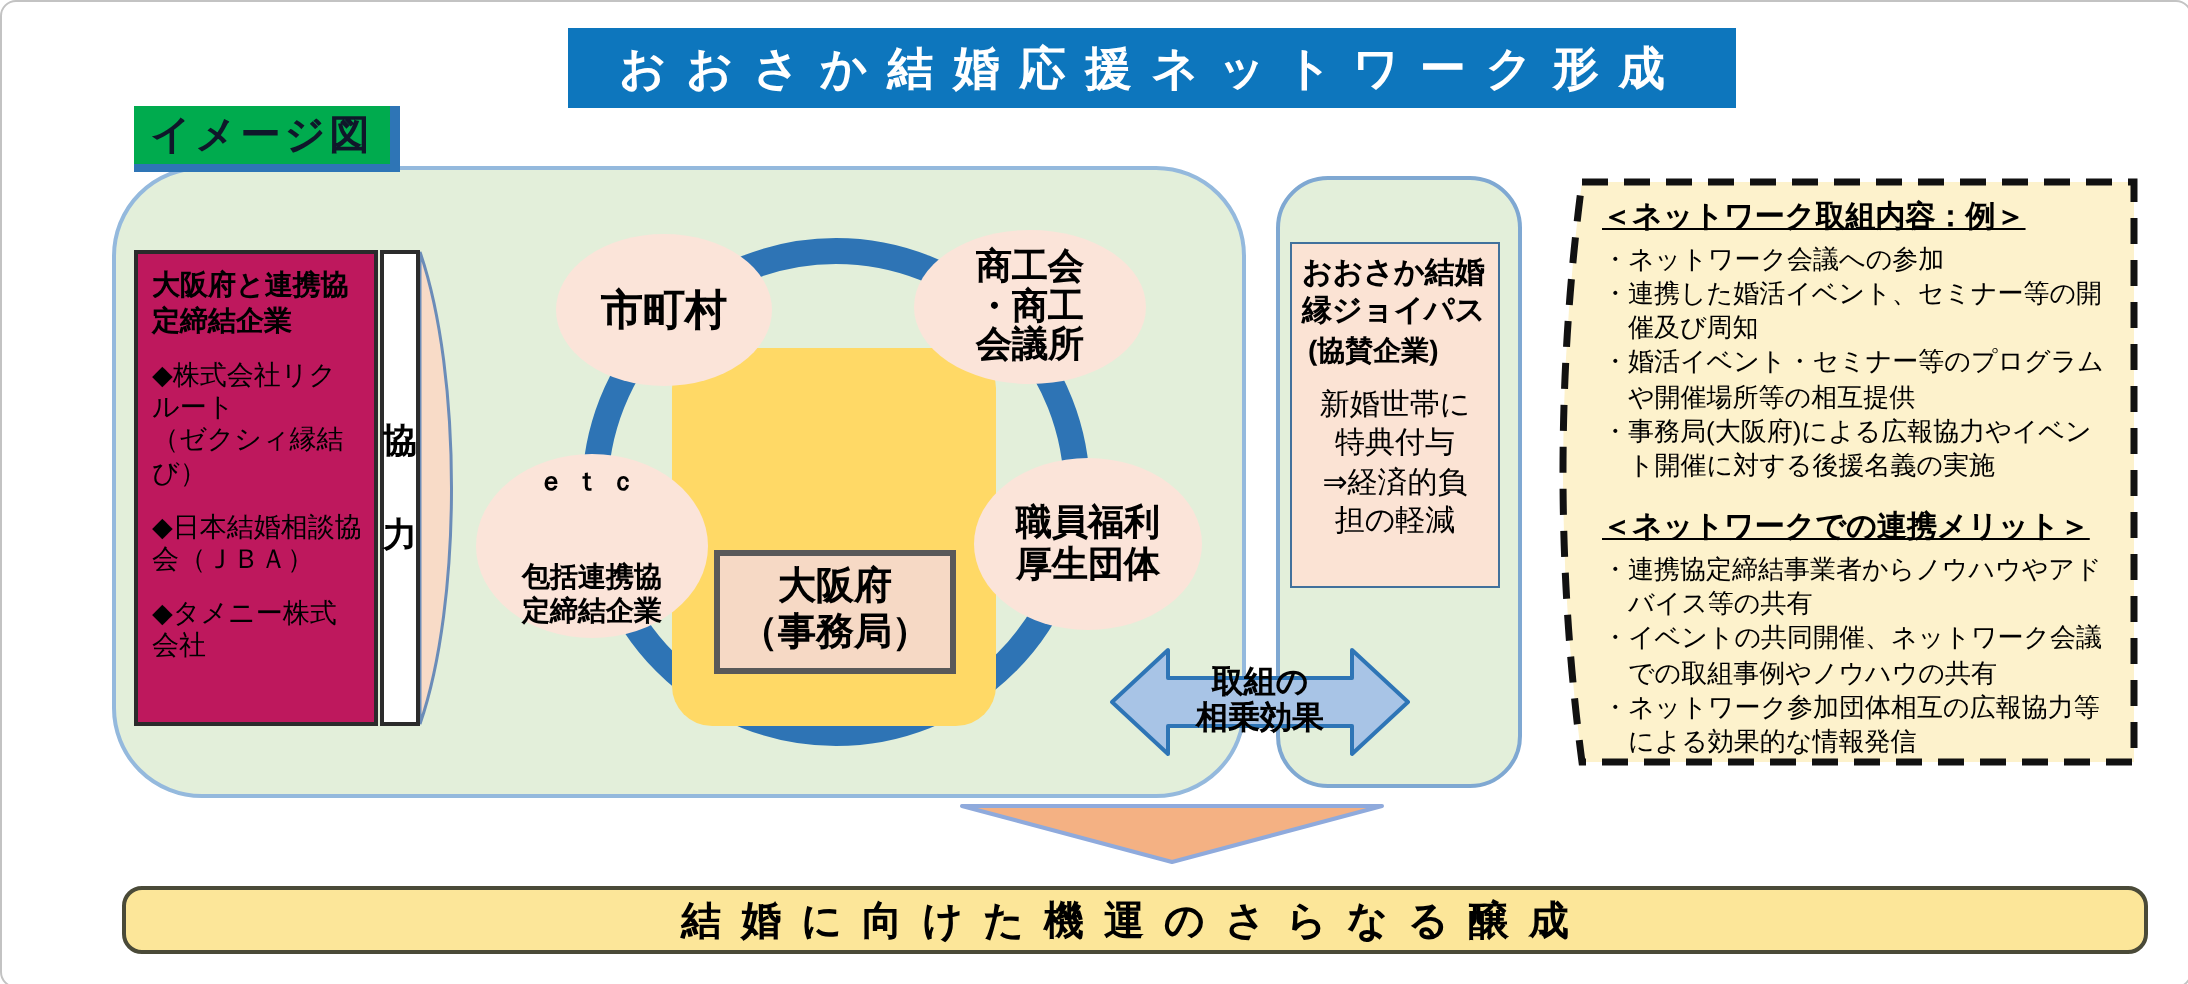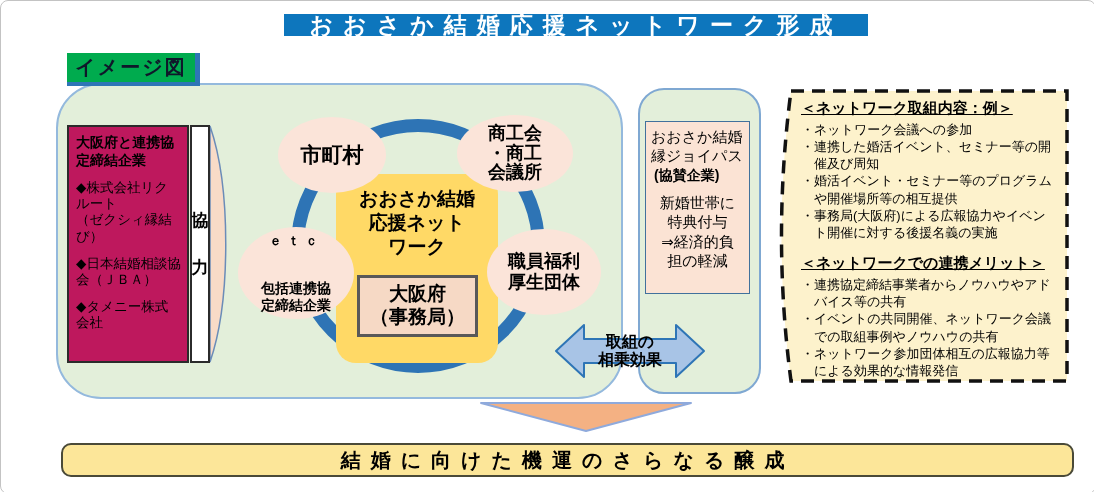--- a/index.html
+++ b/index.html
@@ -5,21 +5,21 @@
   html,body{margin:0;padding:0;background:#fff;}
   .canvas{
     position:relative;width:1094px;height:492px;background:#ffffff;
     border:1px solid #c3c3c3;border-radius:8px;overflow:hidden;
     font-family:"Liberation Sans","DejaVu Sans",sans-serif;color:#000;
   }
   .preline{white-space:pre-line;}
 
   
   .title-banner{
-    position:absolute;left:283px;top:13px;width:584px;height:22px;
+    position:absolute;left:283px;top:13px;width:584px;height:40px;
     background:#0d76bd;color:#fff;font-weight:bold;font-size:23px;
     letter-spacing:10px;display:flex;align-items:center;justify-content:center;
   }
   
   .image-label{
     position:absolute;left:66px;top:52px;width:128px;height:29px;z-index:6;
     background:#00ab4e;color:#0f172a;font-weight:bold;font-size:20px;letter-spacing:2px;
     display:flex;align-items:center;justify-content:center;
     border-right:5px solid #2e75b6;border-bottom:4px solid #2e75b6;
   }
@@ -73,21 +73,21 @@
   .e-chambers{left:456px;top:114px;width:116px;height:77px;font-size:18px;line-height:1.08;}
   .e-etc{left:237px;top:226px;width:116px;height:92px;gap:28px;}
   .e-etc .etc-top{font-size:13px;letter-spacing:5px;}
   .e-etc .etc-body{font-size:14px;line-height:1.18;margin-top:2px;}
   .e-welfare{left:486px;top:228px;width:114px;height:86px;font-size:18px;line-height:1.15;}
   
   .joypass-box{
     position:absolute;left:644px;top:120px;width:105px;height:173px;z-index:2;
     background:#fbe3d4;border:1.5px solid #41719c;box-sizing:border-box;padding:6px 5px;
   }
-  .joypass-box .jp-title{font-weight:normal;font-size:15px;line-height:1.25;}
+  .joypass-box .jp-title{font-weight:bold;font-size:15px;line-height:1.25;}
   .joypass-box .jp-subtitle{font-weight:bold;font-size:14px;padding-left:3px;line-height:1.3;}
   .joypass-box .jp-body{margin-top:9px;font-size:15px;line-height:1.3;text-align:center;}
   
   .synergy{position:absolute;left:553px;top:320px;width:152px;height:60px;z-index:4;}
   .synergy .arrow-text{
     position:absolute;inset:0;display:flex;align-items:center;justify-content:center;
     font-weight:bold;font-size:16px;line-height:1.15;text-align:center;
   }
   
   .details-border{position:absolute;left:766px;top:86px;z-index:1;}
@@ -132,23 +132,20 @@
     <span>協</span>
     <span>力</span>
   </div>
   <svg class="coop-brace" width="26" height="238" viewBox="0 0 26 238">
     <path d="M1,1 C22,62 22,176 1,237 Z" fill="#f8dbc7" stroke="#6b8cb8" stroke-width="1.5"></path>
   </svg>
 
   <div class="ring"></div>
 
   <div class="center-box">
-    <div class="net-title preline">おおさか結婚
-応援ネット
-ワーク</div>
     <div class="office-box preline">大阪府
 （事務局）</div>
   </div>
 
   <div class="ellipse e-municipalities preline">市町村</div>
   <div class="ellipse e-chambers preline">商工会
 ・商工
 会議所</div>
   <div class="ellipse e-etc">
     <span class="etc-top">ｅｔｃ</span>

